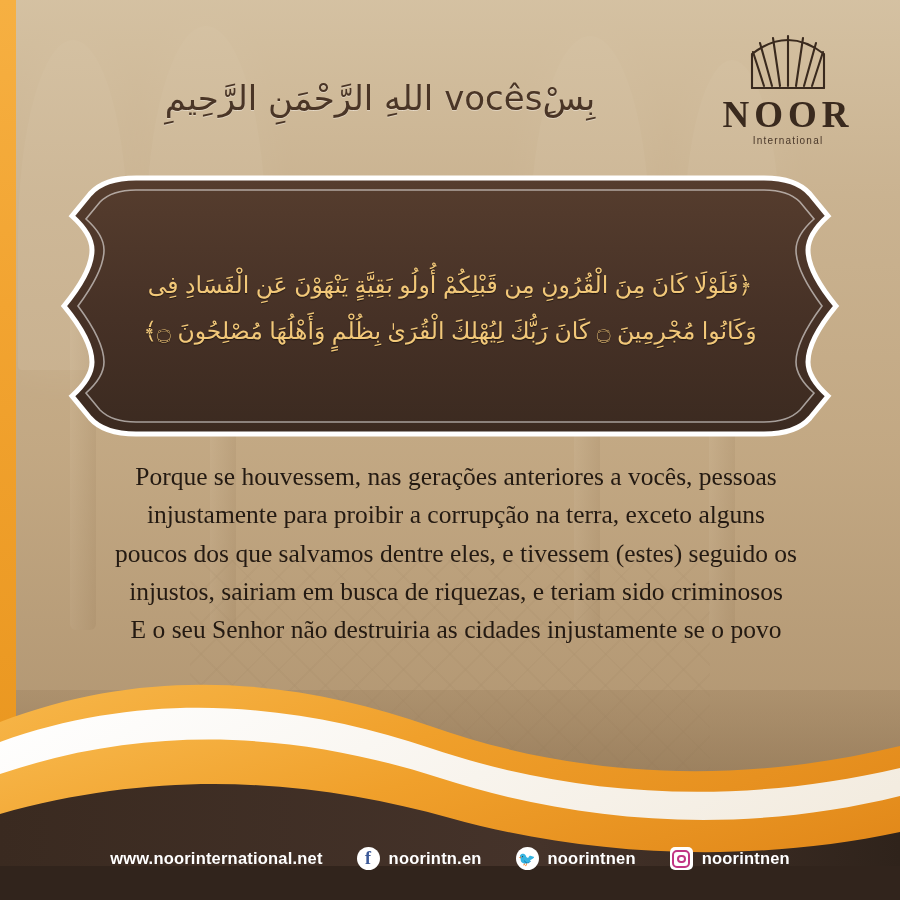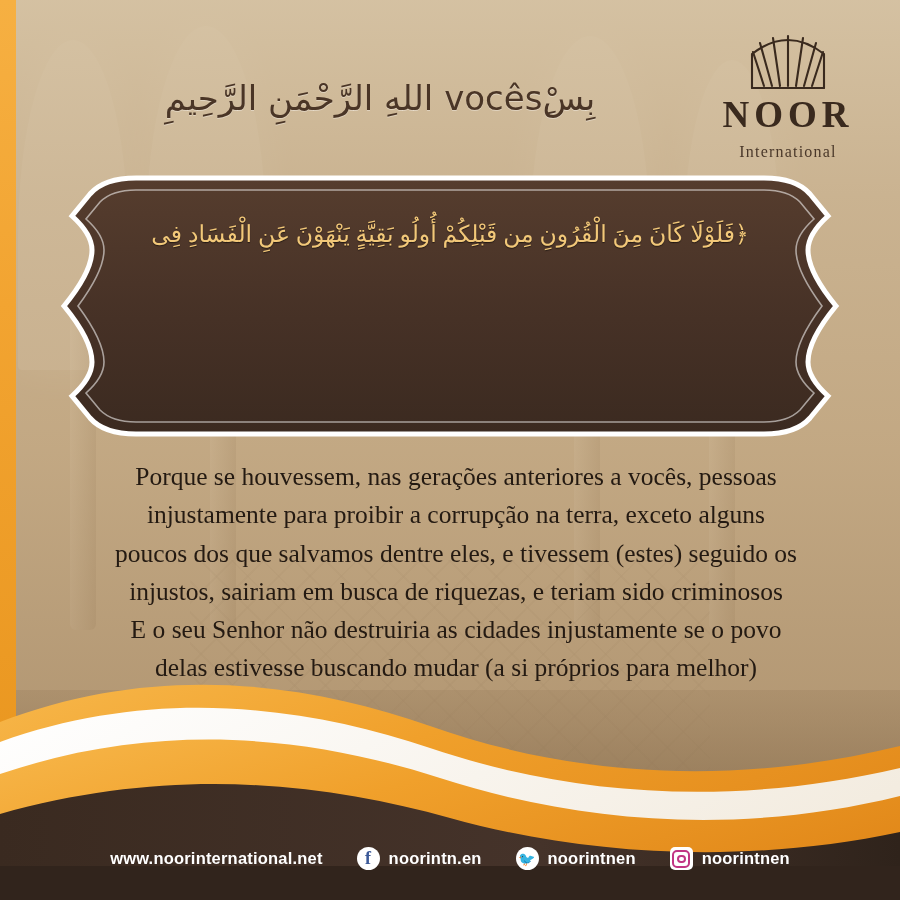--- a/index.html
+++ b/index.html
@@ -116,25 +116,24 @@
   }
   .logo .name {
     font-family: "Liberation Serif", serif;
     font-size: 37px;
     letter-spacing: 5px;
     font-weight: 700;
     color: #3a2a1e;
     line-height: 1;
   }
   .logo .sub {
-    font-size: 16px;
+    font-size: 10px;
     letter-spacing: 1.2px;
     color: #4a382a;
-    margin-top: 10px;
-    font-family: Liberation Serif, serif;
+    margin-top: 2px;
   }
 
   
   .basmala {
     position: absolute;
     left: 0;
     top: 78px;
     width: 760px;
     text-align: center;
     color: #4a3526;
@@ -153,26 +152,26 @@
     height: 268px;
   }
   .plaque-wrap svg { position: absolute; inset: 0; }
   .plaque-text {
     position: absolute;
     left: 74px;
     right: 74px;
     top: 40px;
     bottom: 34px;
     display: flex;
-    flex-direction: row;
+    flex-direction: column;
     justify-content: center;
     direction: rtl;
     text-align: center;
     color: #f2c879;
-    font-family: Liberation Serif, serif;
+    font-family: Liberation Sans, sans-serif;
     font-size: 23.5px;
     line-height: 1.95;
     letter-spacing: 0px;
     text-shadow: 0 1px 1px rgba(0,0,0,0.5);
   }
   .plaque-text .ln { white-space: nowrap; }
 
   
   .translation {
     position: absolute;
@@ -345,30 +344,30 @@
                L50 221
                Q68 205 68 190
                Q68 169 42 134
                Q68 99 68 78
                Q68 63 50 47
                L64 30
                Q76 18 100 18 Z" fill="none" stroke="rgba(255,255,255,0.55)" stroke-width="1.6"></path>
     </svg>
     <div class="plaque-text">
       <div class="ln">﴿فَلَوْلَا كَانَ مِنَ الْقُرُونِ مِن قَبْلِكُمْ أُولُو بَقِيَّةٍ يَنْهَوْنَ عَنِ الْفَسَادِ فِى</div>
+      <div class="ln">وَكَانُوا مُجْرِمِينَ ۝ كَانَ رَبُّكَ لِيُهْلِكَ الْقُرَىٰ بِظُلْمٍ وَأَهْلُهَا مُصْلِحُونَ ۝﴾</div>
     </div>
   </div>
 
   <div class="translation">
     <div class="tl">Porque se houvessem, nas gerações anteriores a vocês, pessoas</div>
     <div class="tl">injustamente para proibir a corrupção na terra, exceto alguns</div>
     <div class="tl">poucos dos que salvamos dentre eles, e tivessem (estes) seguido os</div>
     <div class="tl">injustos, sairiam em busca de riquezas, e teriam sido criminosos</div>
     <div class="tl">E o seu Senhor não destruiria as cidades injustamente se o povo</div>
-    <div class="tl">delas estivesse buscando mudar (a si próprios para melhor)</div>
   </div>
 
   <div class="reference">Surata Hud 116:117</div>
 
   <div class="bottom-wrap">
     <svg viewBox="0 0 900 230" width="900" height="230" preserveAspectRatio="none">
       <defs>
         <linearGradient id="og" x1="0" y1="0" x2="1" y2="0.6">
           <stop offset="0%" stop-color="#f7b74a"></stop>
           <stop offset="45%" stop-color="#f0a02b"></stop>

